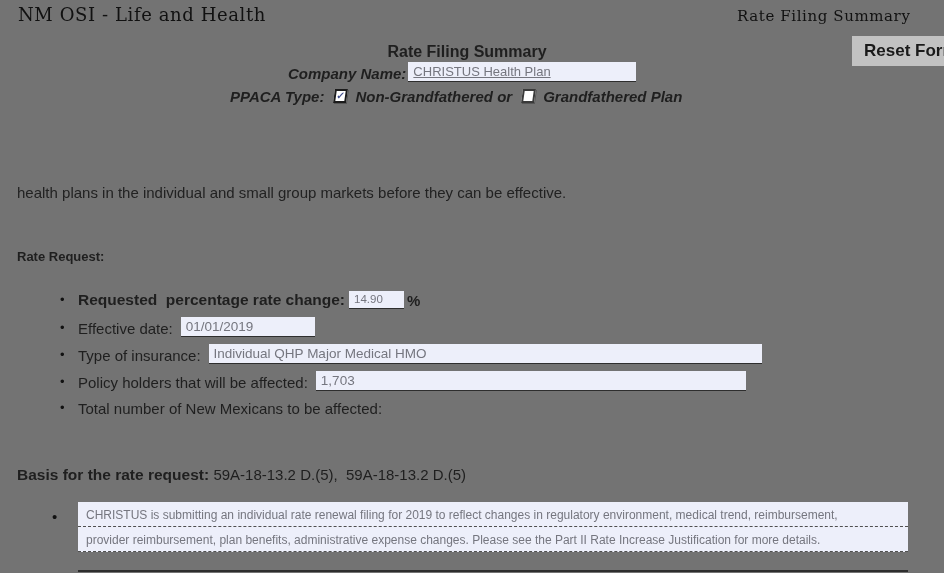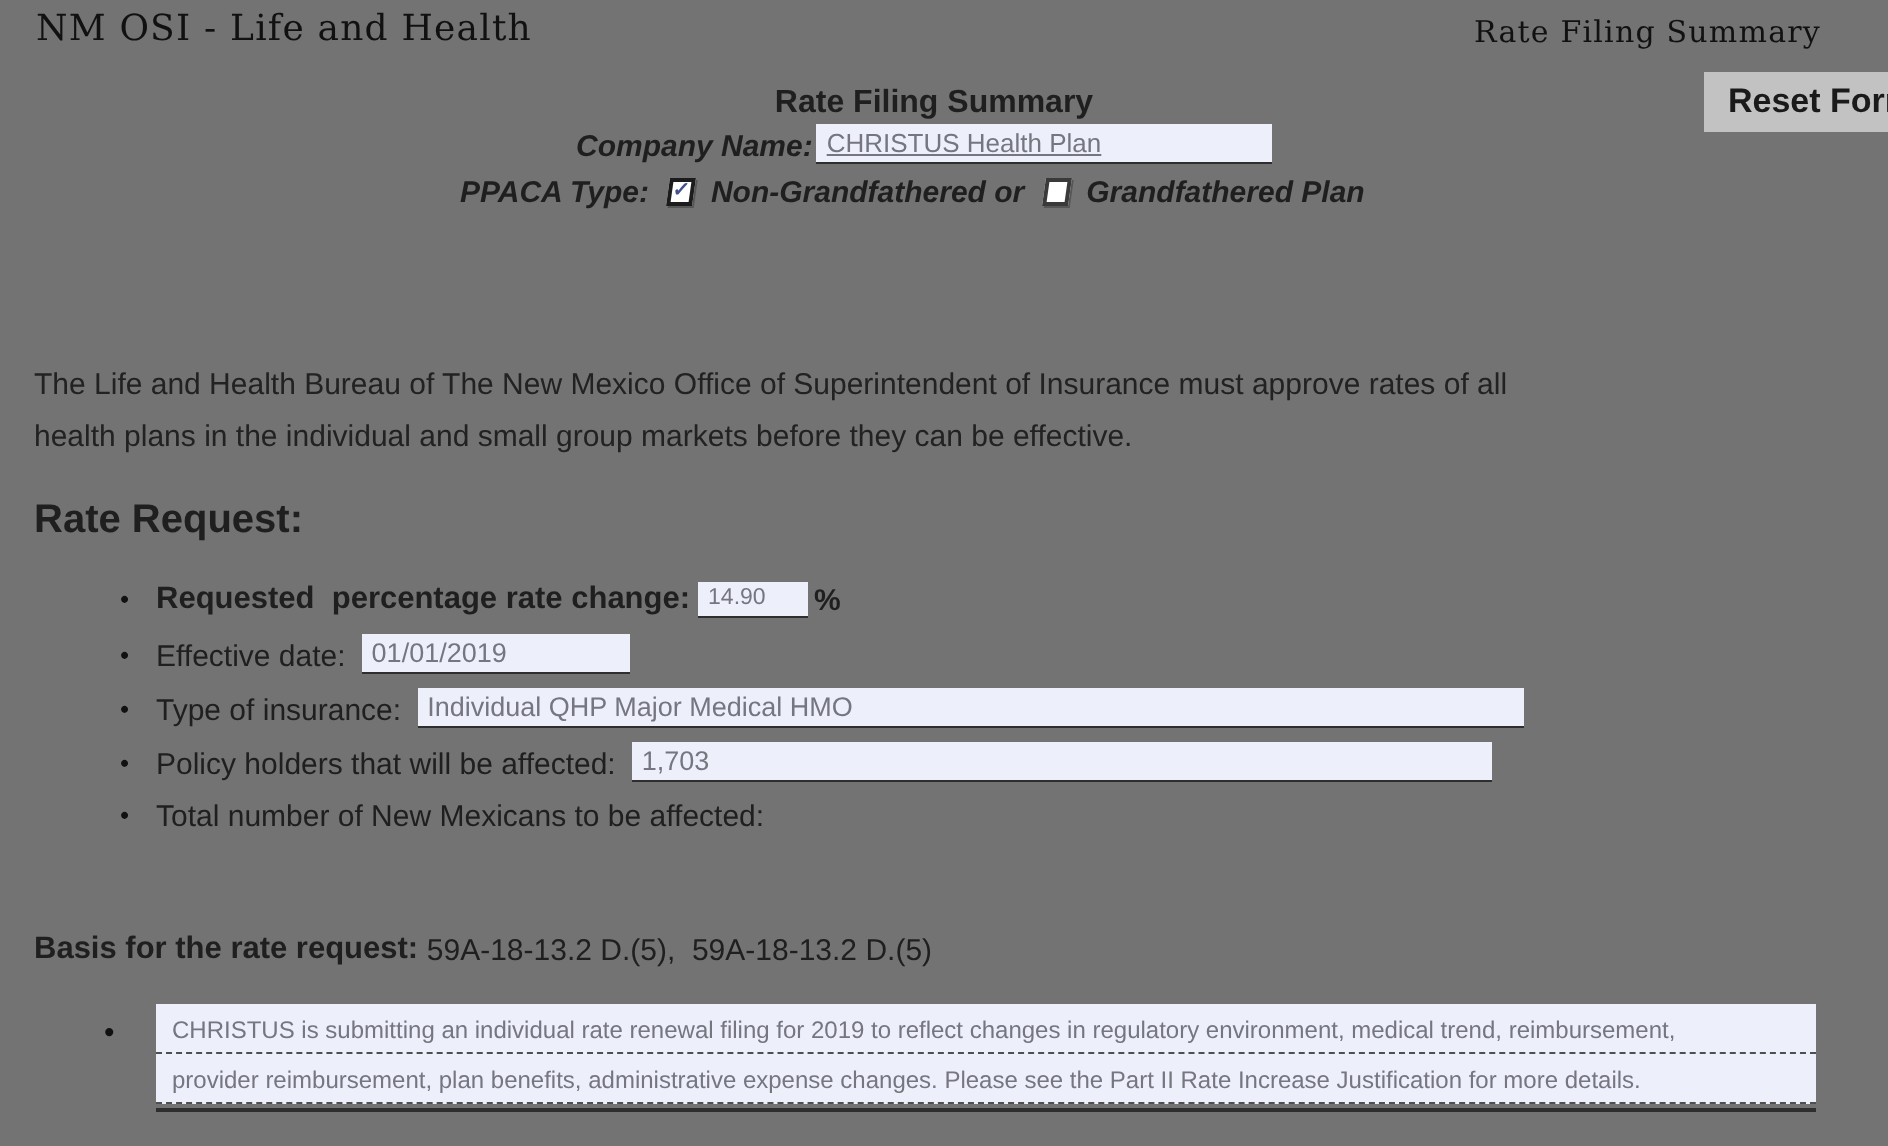--- a/index.html
+++ b/index.html
@@ -36,35 +36,35 @@
   .cb {
     display:inline-block; width:13px; height:14px; border:2.5px solid #1c1c1c;
     background:#fff; transform:skewX(-8deg); text-align:center;
     font-size:10px; line-height:10px; font-style:normal; font-weight:bold;
     color:#44518f; box-shadow:1px 1px 0 rgba(0,0,0,.25); margin:0 2px 1px 4px;
   }
   .cb.empty { border-color:#3a3a3a; }
   .serff-row { left:17px; top:129px; gap:6px; }
   .serff-row .field { width:201px; height:21px; font-size:14px; }
   .intro { position:absolute; left:17px; top:180px; font-size:15px; line-height:26px; color:#222; white-space:nowrap; }
-  .rr-heading { position:absolute; left:17px; top:249px; font-size:20px; font-weight:bold;text-align:center; }
+  .rr-heading { position:absolute; left:17px; top:249px; font-size:13px; font-weight:bold;text-align:center; }
   .bullet-row { left:60px; }
   .dot { width:18px; font-size:13px; line-height:19px; color:#111; }
   .dot-lg { position:absolute; left:52px; top:508px; font-size:15px; color:#111; }
   .b1 { top:290px; } .b2 { top:317px; } .b3 { top:344px; } .b4 { top:371px; } .b5 { top:398px; }
   .f-rate   { width:55px;  height:18px; font-size:11.5px; margin:0 3px 0 4px; }
   .f-date   { width:134px; height:20px; font-size:13.5px; margin-left:8px; }
   .f-ins    { width:553px; height:20px; font-size:13.5px; margin-left:8px; }
   .f-policy { width:430px; height:20px; font-size:13.5px; margin-left:8px; }
   .f-total  { width:140px; height:20px; font-size:13.5px; margin-left:8px; }
   .pct { font-size:15px; font-weight:bold; }
-  .basis-row { left:17px; top:466px; align-items:center; }
+  .basis-row { left:17px; top:466px; align-items:flex-start; }
   .just-block {
     position:absolute; left:78px; top:502px; width:830px;
-    border-bottom:2px solid #2e2e2e; padding-bottom:2px;
+    border-bottom:2px solid #2e2e2e; padding-bottom:18px;
   }
   .j-line {
     background:#edeffa; color:#75767f; font-size:12px;
     padding:6px 8px 4px 8px; white-space:nowrap; overflow:hidden;
     border-bottom:1px dashed #4f4f4f;
   }
 </style>
 </head>
 <body>
 
@@ -84,21 +84,20 @@
   <div class="row ppaca-row">
     <span class="lbl-bi">PPACA Type:</span>
     <span class="cb">✓</span>
     <span class="lbl-bi">Non-Grandfathered or</span>
     <span class="cb empty"></span>
     <span class="lbl-bi">Grandfathered Plan</span>
   </div>
 
 
   <div class="intro">
-    <div>The Life and Health Bureau of The New Mexico Office of Superintendent of Insurance must approve rates of all</div>
     <div>health plans in the individual and small group markets before they can be effective.</div>
   </div>
 
   <div class="rr-heading">Rate Request:</div>
 
   <div class="row bullet-row b1">
     <span class="dot">•</span>
     <span class="lbl-b">Requested  percentage rate change:</span>
     <span class="field f-rate">14.90</span>
     <span class="pct">%</span>

